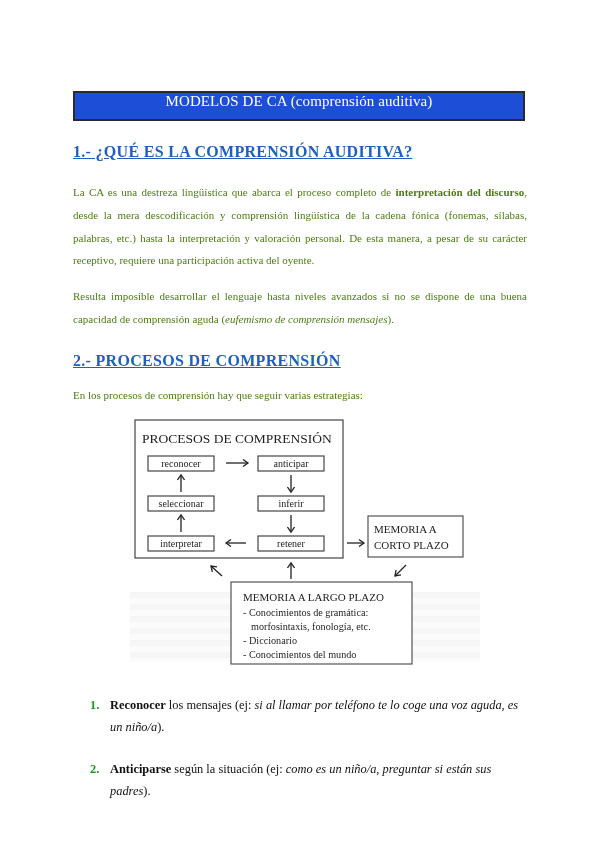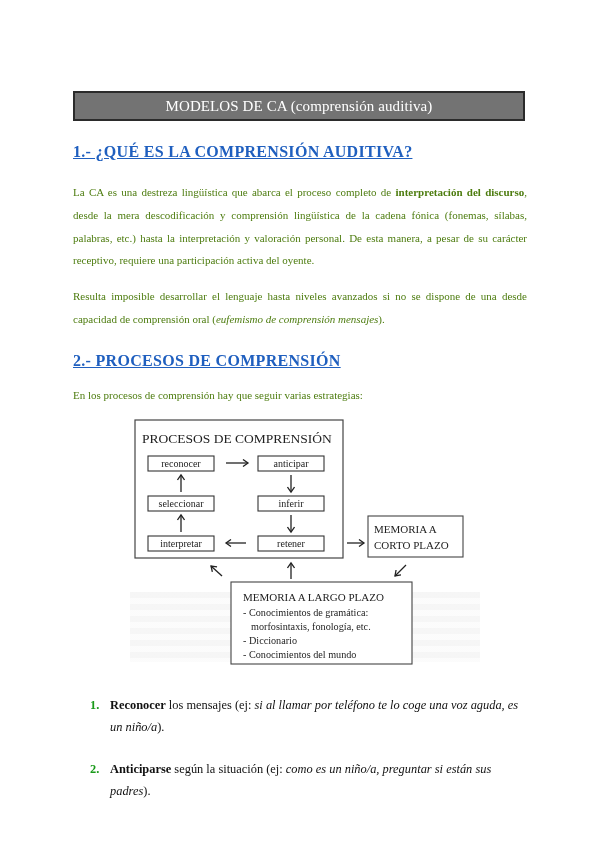--- a/index.html
+++ b/index.html
@@ -1,20 +1,20 @@
 <!DOCTYPE html>
 <html><head>
 <meta charset="utf-8">
 <style>
   html, body { margin: 0; padding: 0; background: #ffffff; }
   body { width: 600px; height: 848px; position: relative; overflow: hidden;
          font-family: "Liberation Serif", "DejaVu Serif", serif; color: #111; }
   .title-bar { position: absolute; left: 73px; top: 91px; width: 452px; height: 30px;
-               background: #737373; border: 2px solid #2b2b2b; box-sizing: border-box;
-               display: flex; align-items: center; justify-content: center;
+               background: #1d4ed8; border: 2px solid #2b2b2b; box-sizing: border-box;
+               display: flex; justify-content: center;
                color: #ffffff; font-size: 15px; letter-spacing: 0.1px; }
   .h { position: absolute; left: 73px; color: #1f5fbf; font-weight: bold; font-size: 16px;
        text-decoration: underline; letter-spacing: 0.3px; }
   .p { position: absolute; left: 73px; width: 454px; font-size: 11px; line-height: 22.8px;
        text-align: justify; color: #4d7c0f; }
   .p b { font-weight: bold; }
   .p i { font-style: italic; }
   .diagram { position: absolute; left: 120px; top: 415px; width: 365px; height: 255px; }
   .ghost { position: absolute; left: 130px; top: 592px; width: 350px; height: 70px;
            background: repeating-linear-gradient(180deg, #f2f2f2 0 6px, #fafafa 6px 12px);
@@ -27,21 +27,21 @@
 <body>
 
 <div class="title-bar">
   <span>MODELOS DE CA (comprensión auditiva)</span>
 </div>
 
 <div class="h" style="top:143px;">1.- ¿QUÉ ES LA COMPRENSIÓN AUDITIVA?</div>
 
 <div class="p" style="top:181px;"><span>La CA es una destreza lingüística que abarca el proceso completo de </span><b>interpretación del discurso</b><span>, desde la mera descodificación y comprensión lingüística de la cadena fónica (fonemas, sílabas, palabras, etc.) hasta la interpretación y valoración personal. De esta manera, a pesar de su carácter receptivo, requiere una participación activa del oyente.</span></div>
 
-<div class="p" style="top:285px;"><span>Resulta imposible desarrollar el lenguaje hasta niveles avanzados si no se dispone de una desde capacidad de comprensión oral (</span><i>eufemismo de comprensión mensajes</i><span>).</span></div>
+<div class="p" style="top:285px;"><span>Resulta imposible desarrollar el lenguaje hasta niveles avanzados si no se dispone de una buena capacidad de comprensión aguda (</span><i>eufemismo de comprensión mensajes</i><span>).</span></div>
 
 <div class="h" style="top:352px;">2.- PROCESOS DE COMPRENSIÓN</div>
 
 <div class="p" style="top:384px;">En los procesos de comprensión hay que seguir varias estrategias:</div>
 
 <div class="ghost"></div>
 
 <svg class="diagram" viewBox="120 415 365 255" width="365" height="255" xmlns="http://www.w3.org/2000/svg" font-family="Liberation Serif, DejaVu Serif, serif">
   <defs>
     <marker id="ah" markerWidth="8" markerHeight="8" refX="6" refY="4" orient="auto" markerUnits="userSpaceOnUse">

